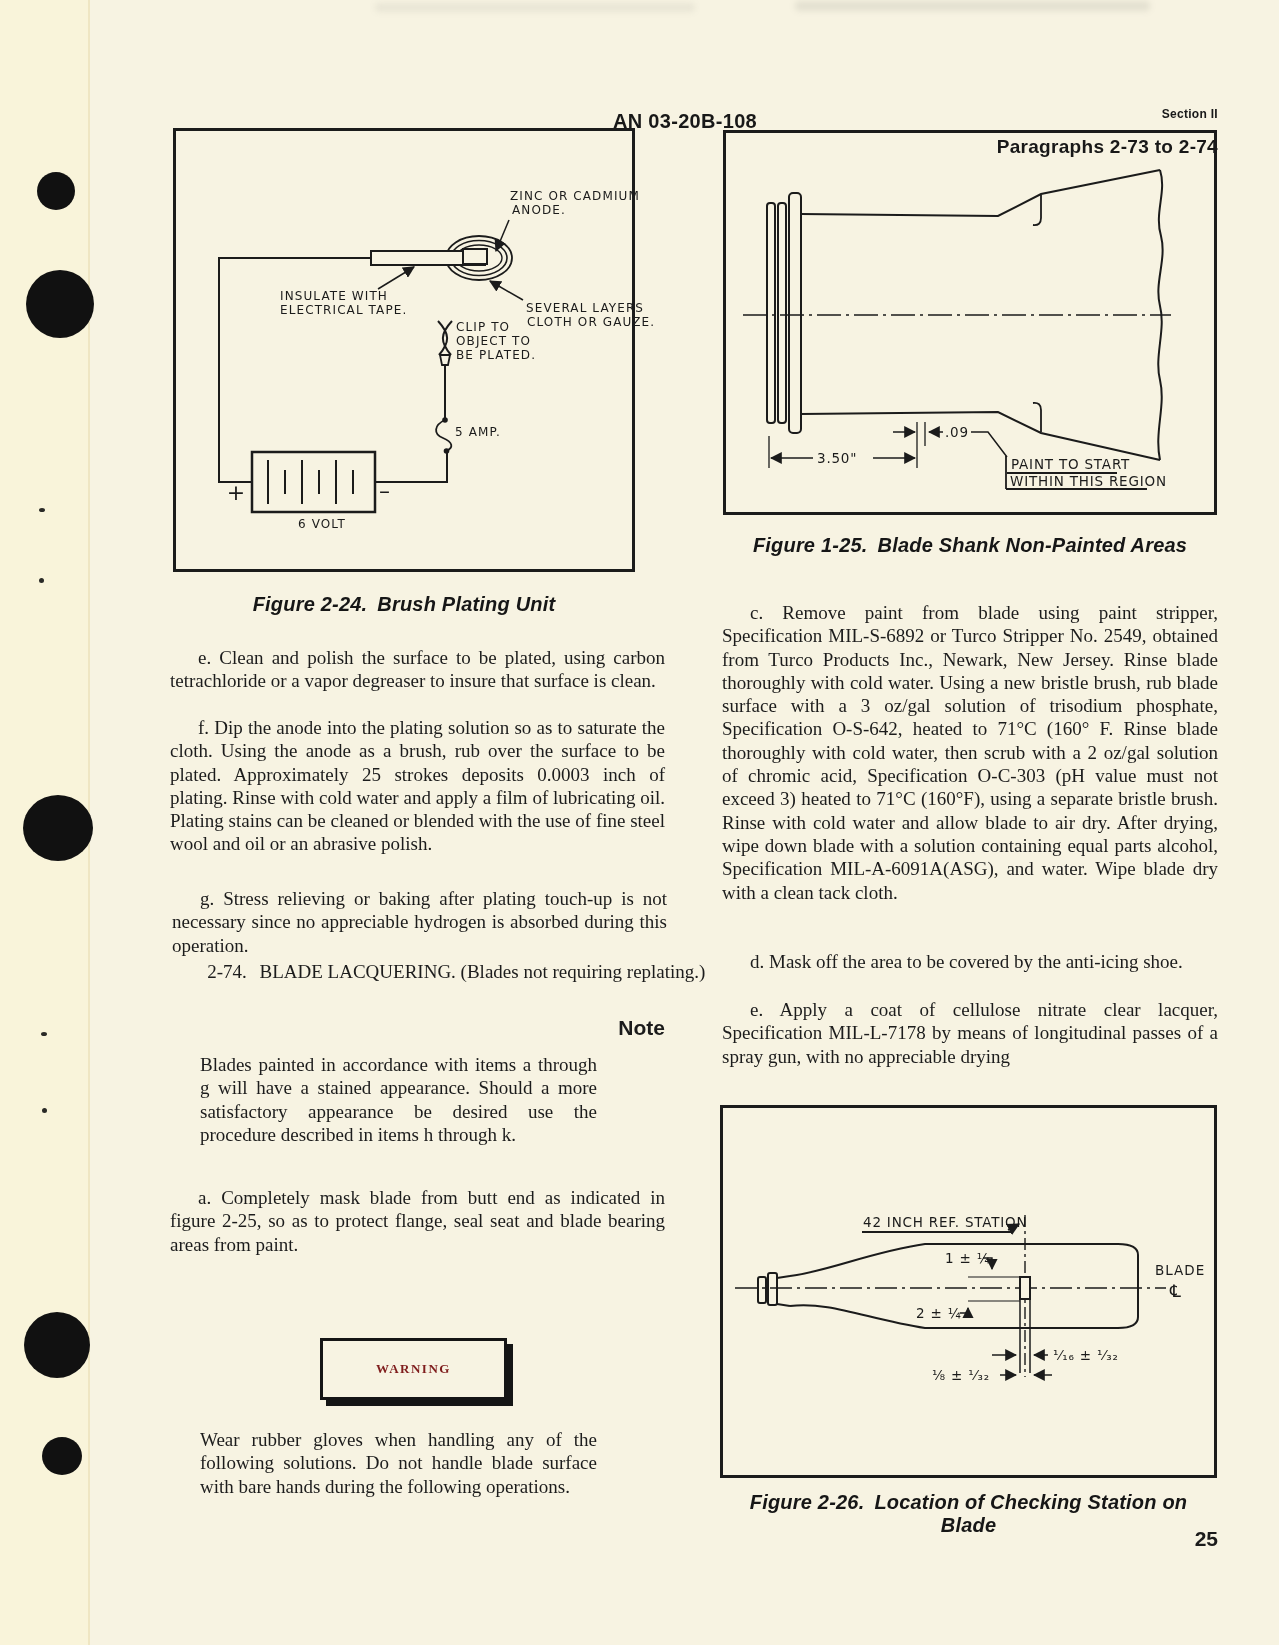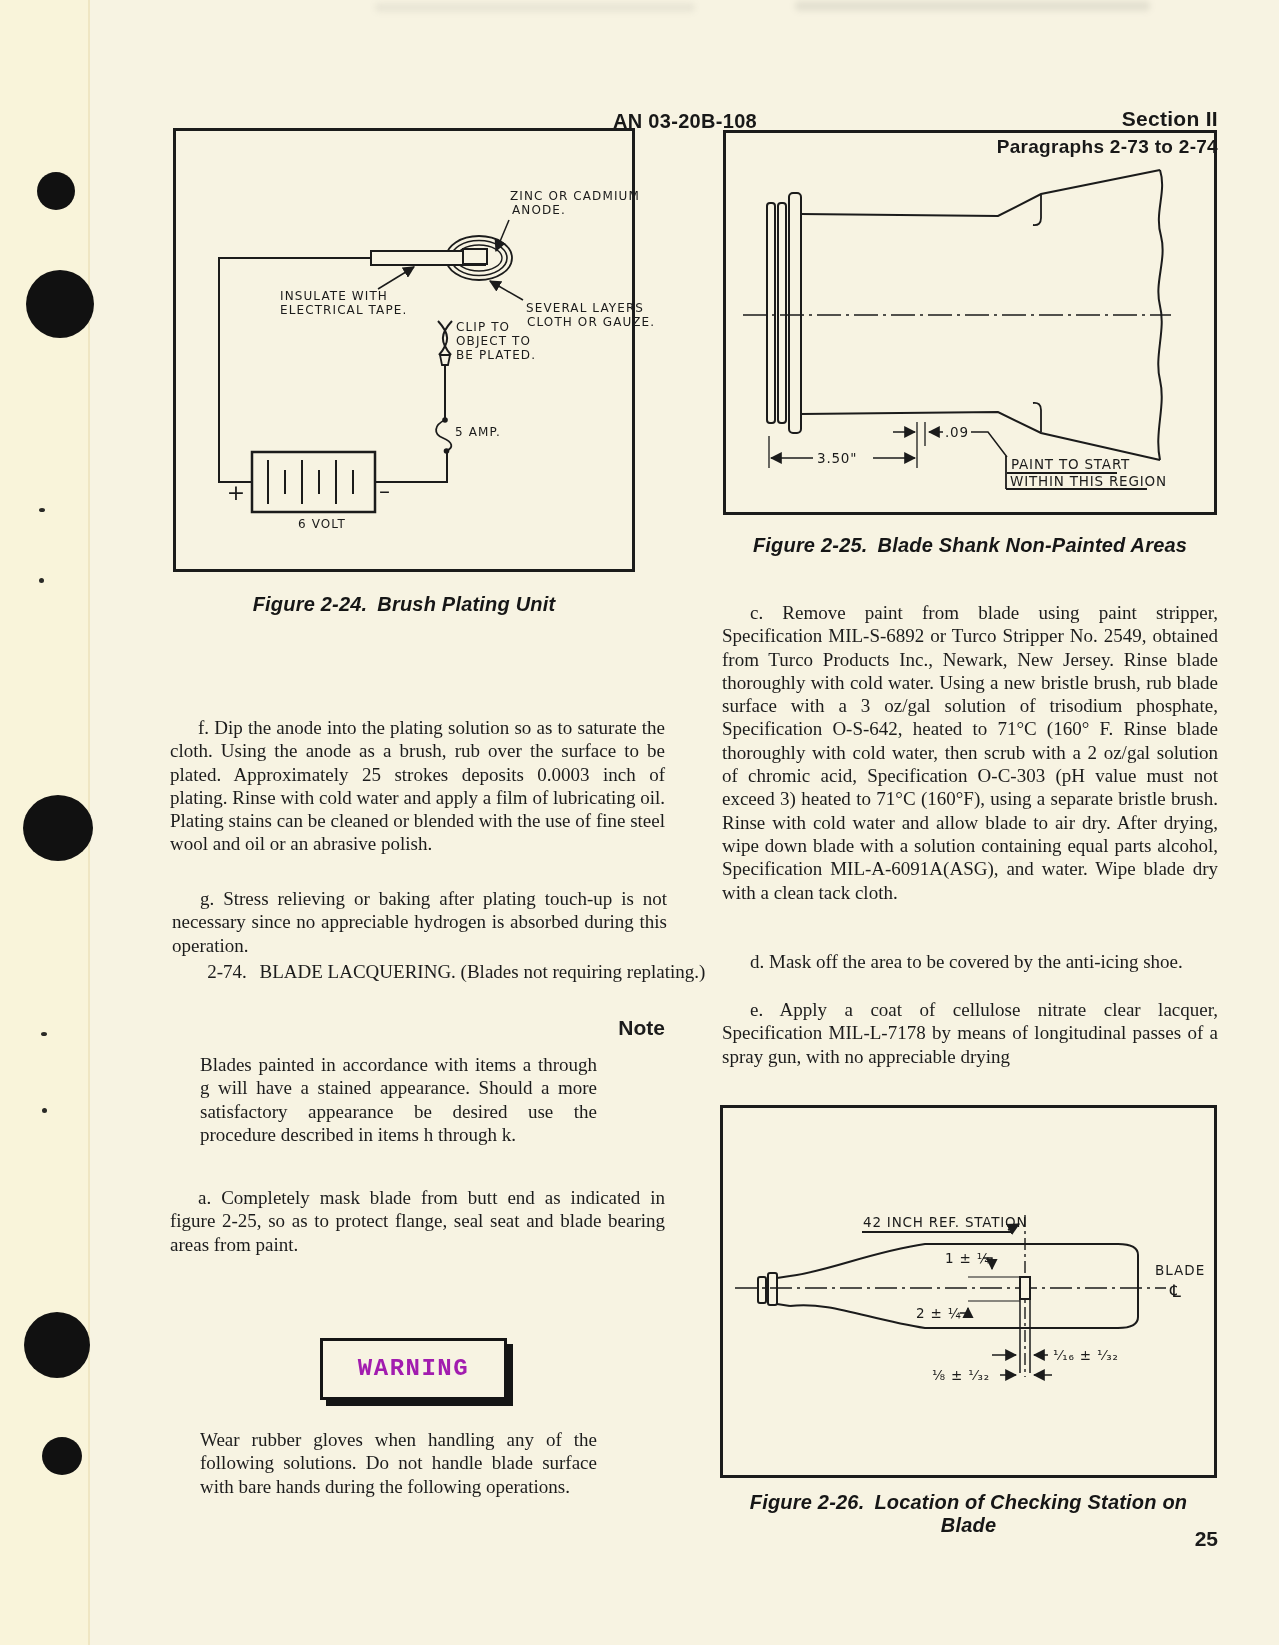--- a/index.html
+++ b/index.html
@@ -17,22 +17,22 @@
   .ind{text-indent:28px;}
   .hang{padding-left:65px;text-indent:-65px;text-align:center;}
   .hang .num{display:inline-block;width:65px;text-indent:0;}
   .caption{font-family:"Liberation Sans",sans-serif;font-style:italic;font-weight:bold;
            font-size:20px;color:#161616;text-align:center;letter-spacing:.2px;}
   .caption .ctitle{margin-left:10px;}
   .notehead{font-family:"Liberation Sans",sans-serif;font-weight:bold;font-size:21px;text-align:right;}
   .inset{margin-left:30px;width:397px;}
   .warnbox{border:3px solid #151515;box-shadow:6px 6px 0 0 #151515;background:#f7f3e2;
            width:181px;height:56px;text-align:center;}
-  .warnbox span{font-family:Liberation Mono, monospace;font-weight:bold;font-size:24px;
-                letter-spacing:1.5px;line-height:56px;color:#a21caf;}
+  .warnbox span{font-family:Liberation Serif, serif;font-weight:bold;font-size:13px;
+                letter-spacing:1.5px;line-height:56px;color:#7f1d1d;}
   .pagenum{font-family:"Liberation Sans",sans-serif;font-weight:bold;font-size:21px;}
   svg{overflow:visible;}
   svg .ln{stroke:#1b1b1b;fill:none;}
   svg .dlabel{font-family:"DejaVu Sans",sans-serif;font-size:12px;letter-spacing:1.1px;fill:#1b1b1b;}
   svg .dim{font-family:"DejaVu Sans",sans-serif;font-size:13.5px;letter-spacing:.8px;fill:#1b1b1b;}
   svg .sign{font-family:"DejaVu Sans",sans-serif;font-size:22px;fill:#1b1b1b;}
 </style>
 </head>
 <body>
 
@@ -47,21 +47,21 @@
   <div class="abs dot" style="left:26px;top:270px;width:68px;height:68px;"></div>
   <div class="abs dot" style="left:23px;top:795px;width:70px;height:66px;"></div>
   <div class="abs dot" style="left:24px;top:1312px;width:66px;height:66px;"></div>
   <div class="abs dot" style="left:42px;top:1437px;width:40px;height:38px;"></div>
   <div class="abs speck" style="left:39px;top:508px;width:6px;height:4px;"></div>
   <div class="abs speck" style="left:39px;top:578px;width:5px;height:5px;"></div>
   <div class="abs speck" style="left:41px;top:1032px;width:6px;height:4px;"></div>
   <div class="abs speck" style="left:42px;top:1108px;width:5px;height:5px;"></div>
 
   <div class="abs hdr" style="left:560px;top:66px;width:250px;text-align:center;font-size:20px;">AN 03-20B-108</div>
-  <div class="abs hdr" style="right:61px;top:63px;font-size:21px;text-align:right;">Section II</div>
+  <div class="abs hdr" style="right:61px;top:63px;font-size:12px;text-align:right;">Section II</div>
   <div class="abs hdr" style="right:61px;top:92px;font-size:19px;text-align:right;">Paragraphs 2-73 to 2-74</div>
 
   <svg class="abs" style="left:173px;top:128px;" width="462" height="444" viewBox="0 0 462 444">
     <defs>
       <marker id="ah1" viewBox="0 0 10 10" refX="9" refY="5" markerWidth="8" markerHeight="8" orient="auto">
         <path d="M0,0 L10,5 L0,10 Z" fill="#1b1b1b"></path>
       </marker>
     </defs>
     <rect x="1.5" y="1.5" width="459" height="441" class="ln" stroke-width="3"></rect>
 
@@ -163,23 +163,24 @@
 
     <g>
       <line class="ln" stroke-width="1.8" x1="283" y1="326" x2="283" y2="359"></line>
       <line class="ln" stroke-width="1.8" x1="284" y1="343" x2="394" y2="343"></line>
       <line class="ln" stroke-width="1.8" x1="283" y1="359" x2="424" y2="359"></line>
     </g>
     <text class="dim" x="288" y="339">PAINT TO START</text>
     <text class="dim" x="287" y="356">WITHIN THIS REGION</text>
   </svg>
   <div class="abs caption" style="left:723px;top:534px;width:494px;">
-    <span>Figure 2-25.</span><span class="ctitle">Blade Shank Non-Painted Areas</span>
-  </div>
-
+    <span>Figure 1-25.</span><span class="ctitle">Blade Shank Non-Painted Areas</span>
+  </div>
+
+  <div class="abs body-par ind" style="left:170px;top:646px;">e. Clean and polish the surface to be plated, using carbon tetrachloride or a vapor degreaser to insure that surface is clean.</div>
   <div class="abs body-par ind" style="left:170px;top:716px;">f. Dip the anode into the plating solution so as to saturate the cloth. Using the anode as a brush, rub over the surface to be plated. Approximately 25 strokes deposits 0.0003 inch of plating. Rinse with cold water and apply a film of lubricating oil. Plating stains can be cleaned or blended with the use of fine steel wool and oil or an abrasive polish.</div>
   <div class="abs body-par ind" style="left:172px;top:887px;">g. Stress relieving or baking after plating touch-up is not necessary since no appreciable hydrogen is absorbed during this operation.</div>
 
   <div class="abs body-par hang" style="left:170px;top:960px;">
     <span class="num">2-74.</span><span>BLADE LACQUERING. (Blades not requiring replating.)</span>
   </div>
 
   <div class="abs notehead" style="left:170px;top:1016px;width:495px;">Note</div>
   <div class="abs body-par inset" style="left:170px;top:1053px;">Blades painted in accordance with items a through g will have a stained appearance. Should a more satisfactory appearance be desired use the procedure described in items h through k.</div>
 

